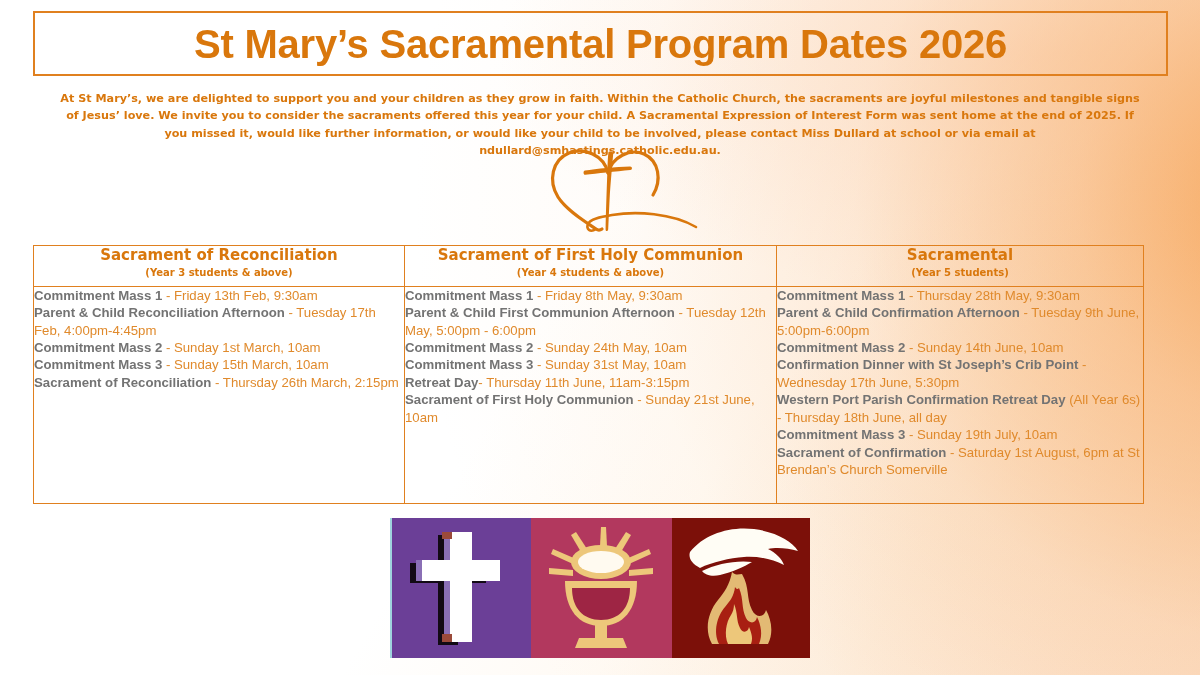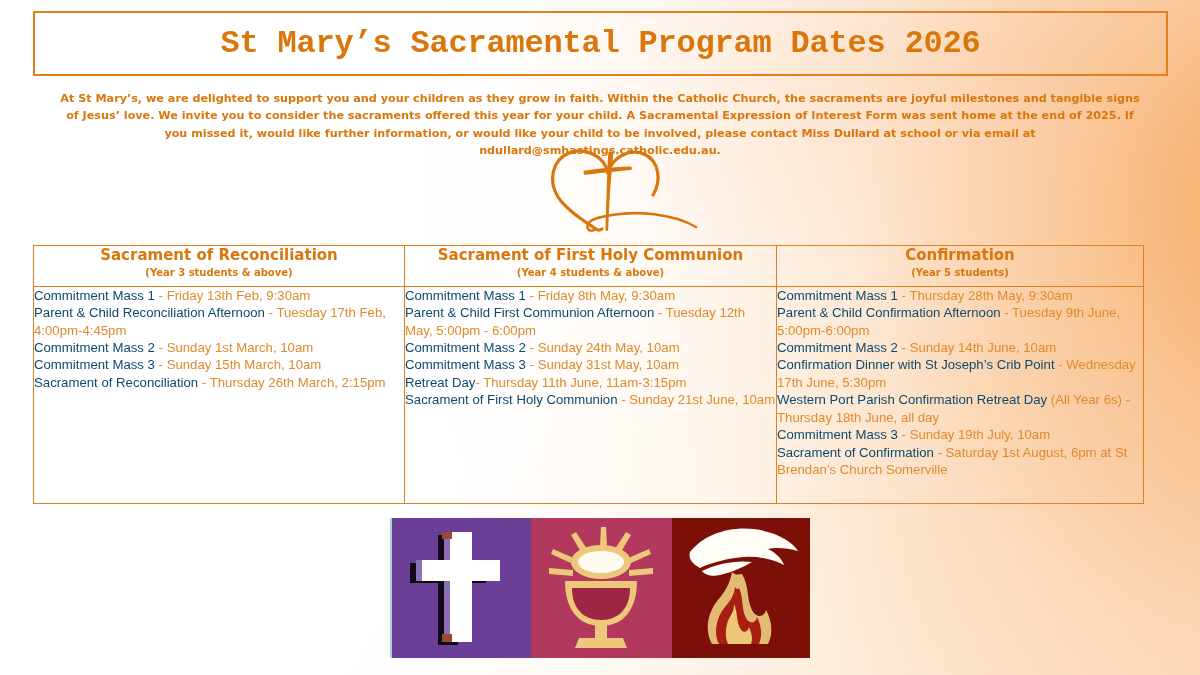--- a/index.html
+++ b/index.html
@@ -35,22 +35,22 @@
     width: 1135px;
     height: 65px;
     border: 2px solid #e0801f;
     box-sizing: border-box;
     display: flex;
     align-items: center;
     justify-content: center;
     background: transparent;
   }
   .title-text {
-    font-family: Liberation Mono, monospace;
-    font-size: 32px;
+    font-family: Liberation Sans, sans-serif;
+    font-size: 40px;
     font-weight: bold;
     color: #d9770c;
     letter-spacing: -0.2px;
     white-space: nowrap;
     line-height: 1;
   }
 
   
   .intro {
     position: absolute;
@@ -120,22 +120,22 @@
     height: 196px;
   }
   .evt {
     font-family: "Liberation Sans", sans-serif;
     font-size: 13.2px;
     color: #e08a2c;
     line-height: 1.32;
     margin: 0;
   }
   .evt b {
-    color: #0c4a6e;
-    font-weight: normal;
+    color: #737373;
+    font-weight: bold;
   }
 
   
   .bottom-img {
     position: absolute;
     left: 390px;
     top: 518px;
     width: 420px;
     height: 140px;
     display: flex;
@@ -182,21 +182,21 @@
         <tr>
       <td class="col-a hdr-cell">
         <div class="hdr-title">Sacrament of Reconciliation</div>
         <div class="hdr-sub">(Year 3 students &amp; above)</div>
       </td>
       <td class="col-b hdr-cell">
         <div class="hdr-title">Sacrament of First Holy Communion</div>
         <div class="hdr-sub">(Year 4 students &amp; above)</div>
       </td>
       <td class="col-c hdr-cell">
-        <div class="hdr-title">Confirmation</div>
+        <div class="hdr-title">Sacramental</div>
         <div class="hdr-sub">(Year 5 students)</div>
       </td>
     </tr>
     <tr>
       <td class="col-a body-cell">
         <div class="evt-list">
               <p class="evt"><b>Commitment Mass 1</b><span> - Friday 13th Feb, 9:30am</span><br><b>Parent &amp; Child Reconciliation Afternoon</b><span> - Tuesday 17th Feb, 4:00pm-4:45pm</span><br><b>Commitment Mass 2</b><span> - Sunday 1st March, 10am</span><br><b>Commitment Mass 3</b><span> - Sunday 15th March, 10am</span><br><b>Sacrament of Reconciliation</b><span> - Thursday 26th March, 2:15pm</span></p>
             </div>
       </td>
       <td class="col-b body-cell">

